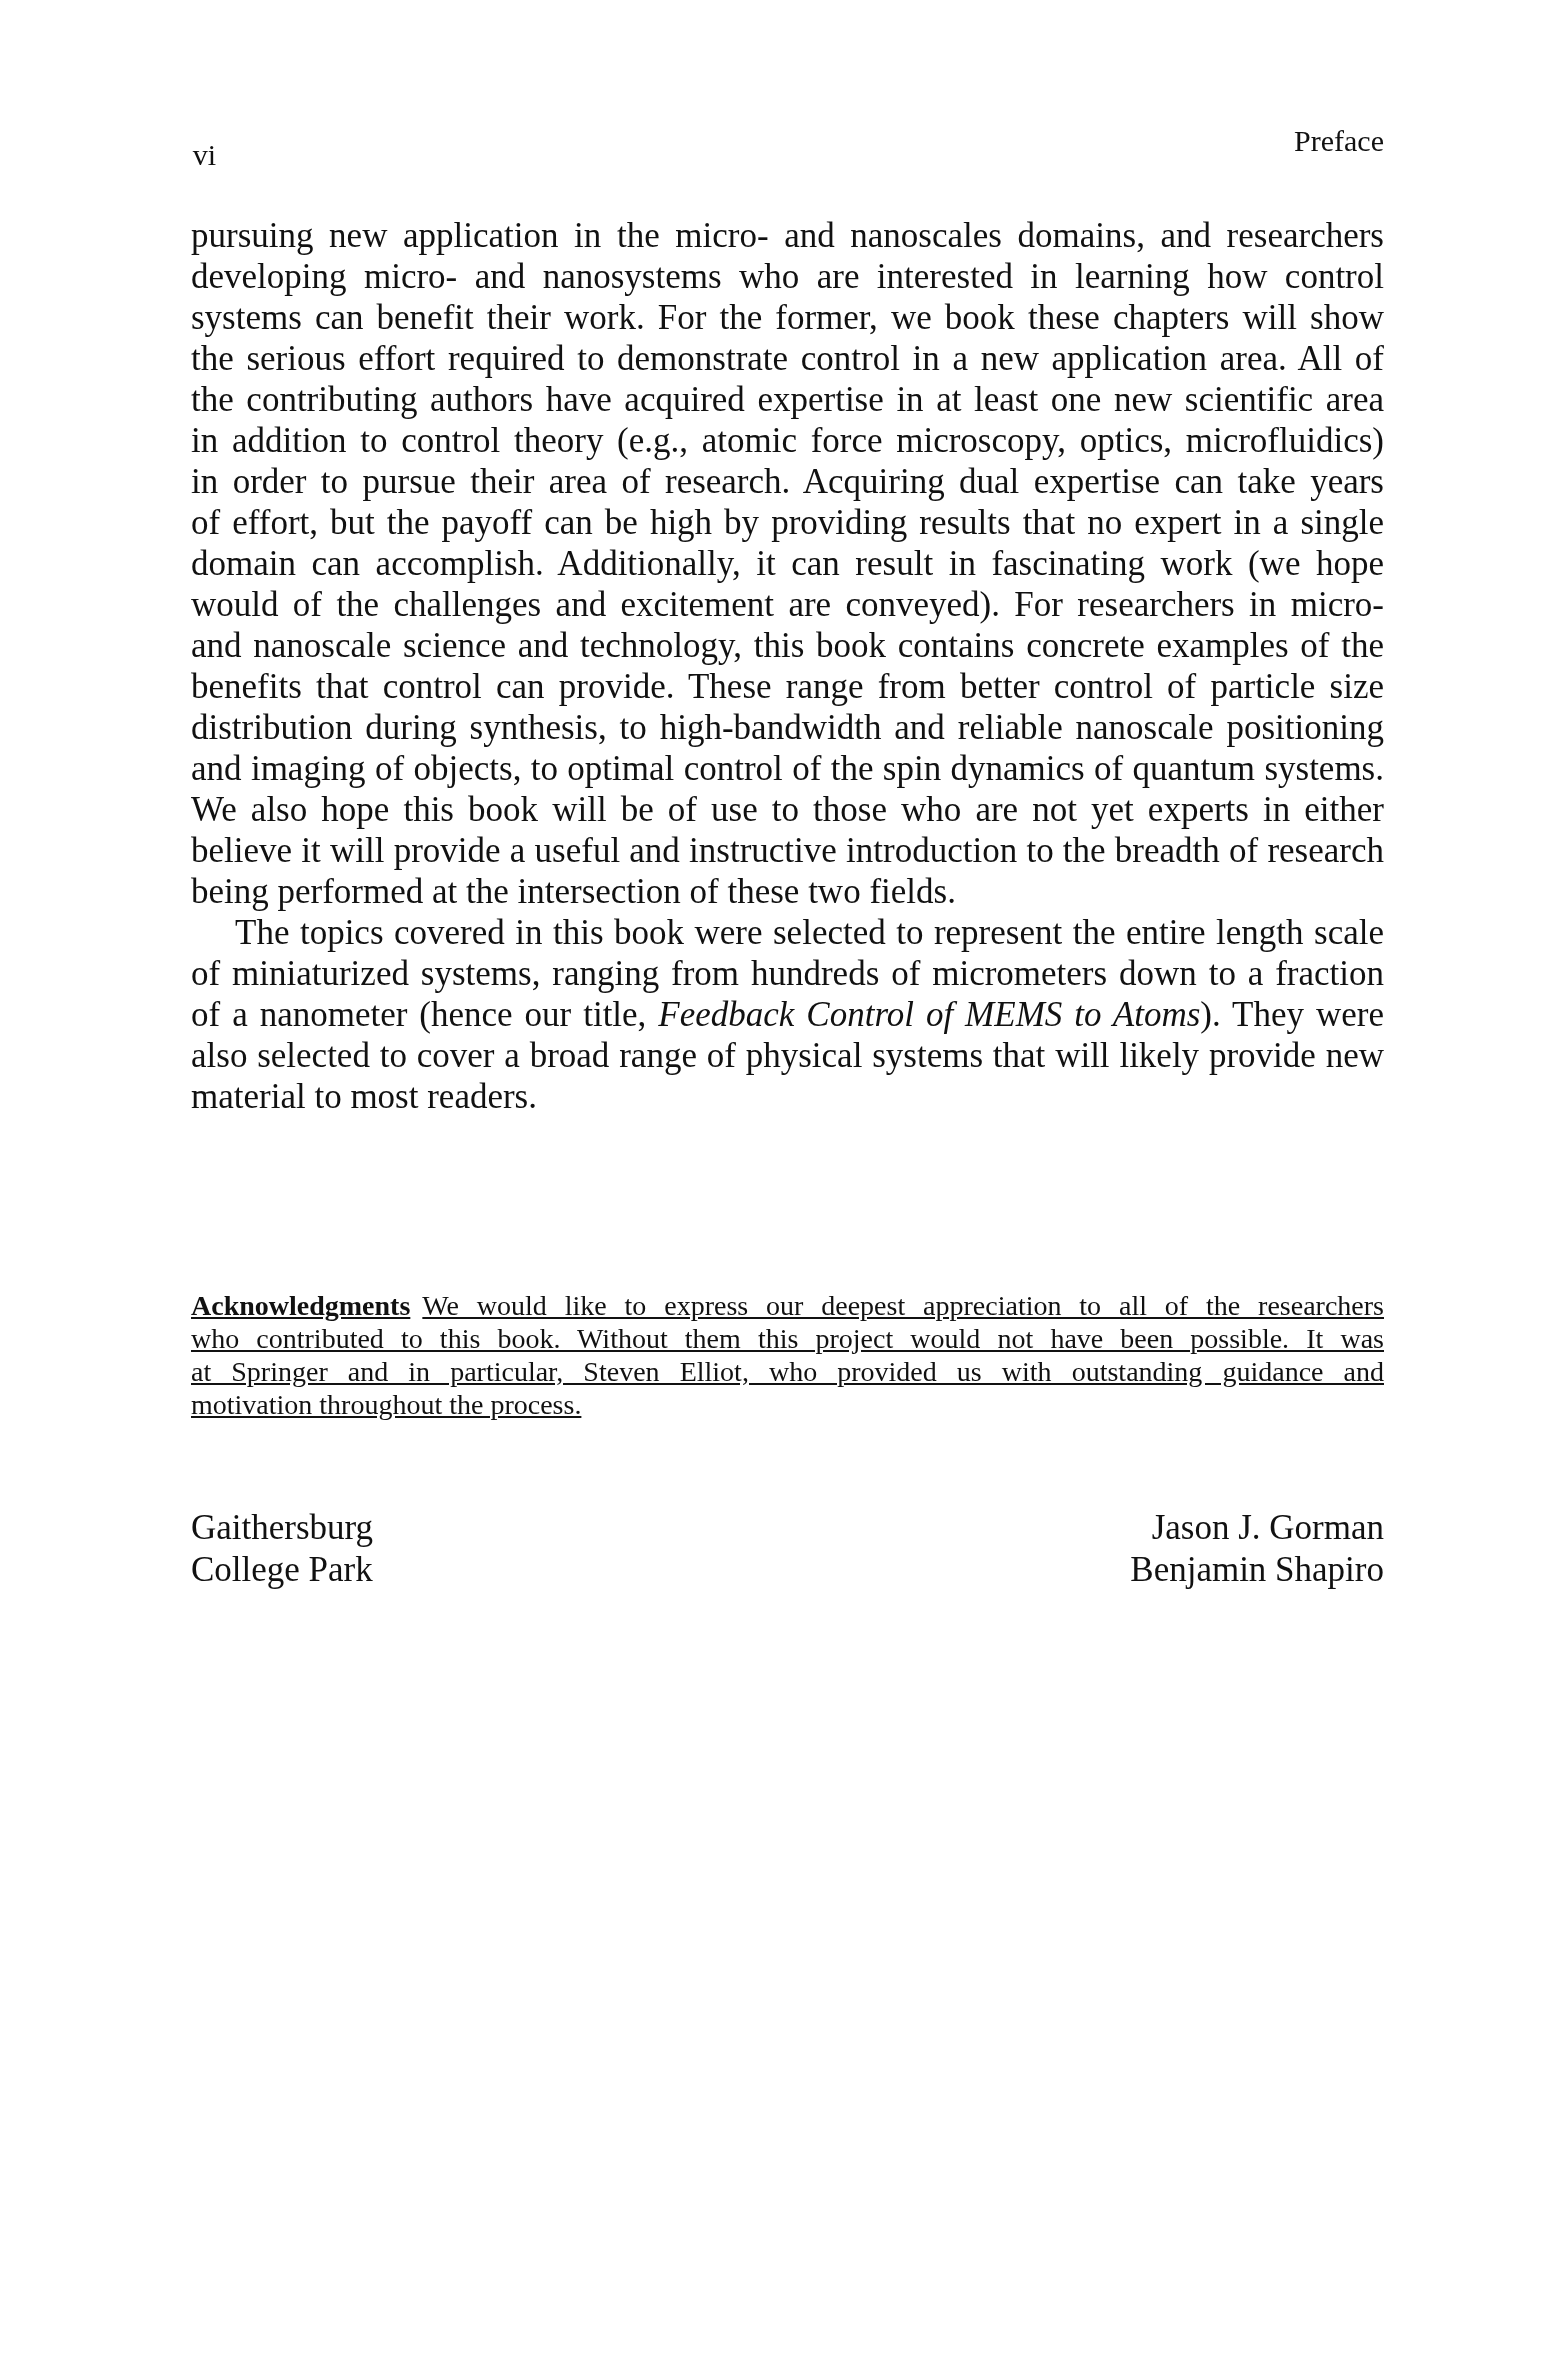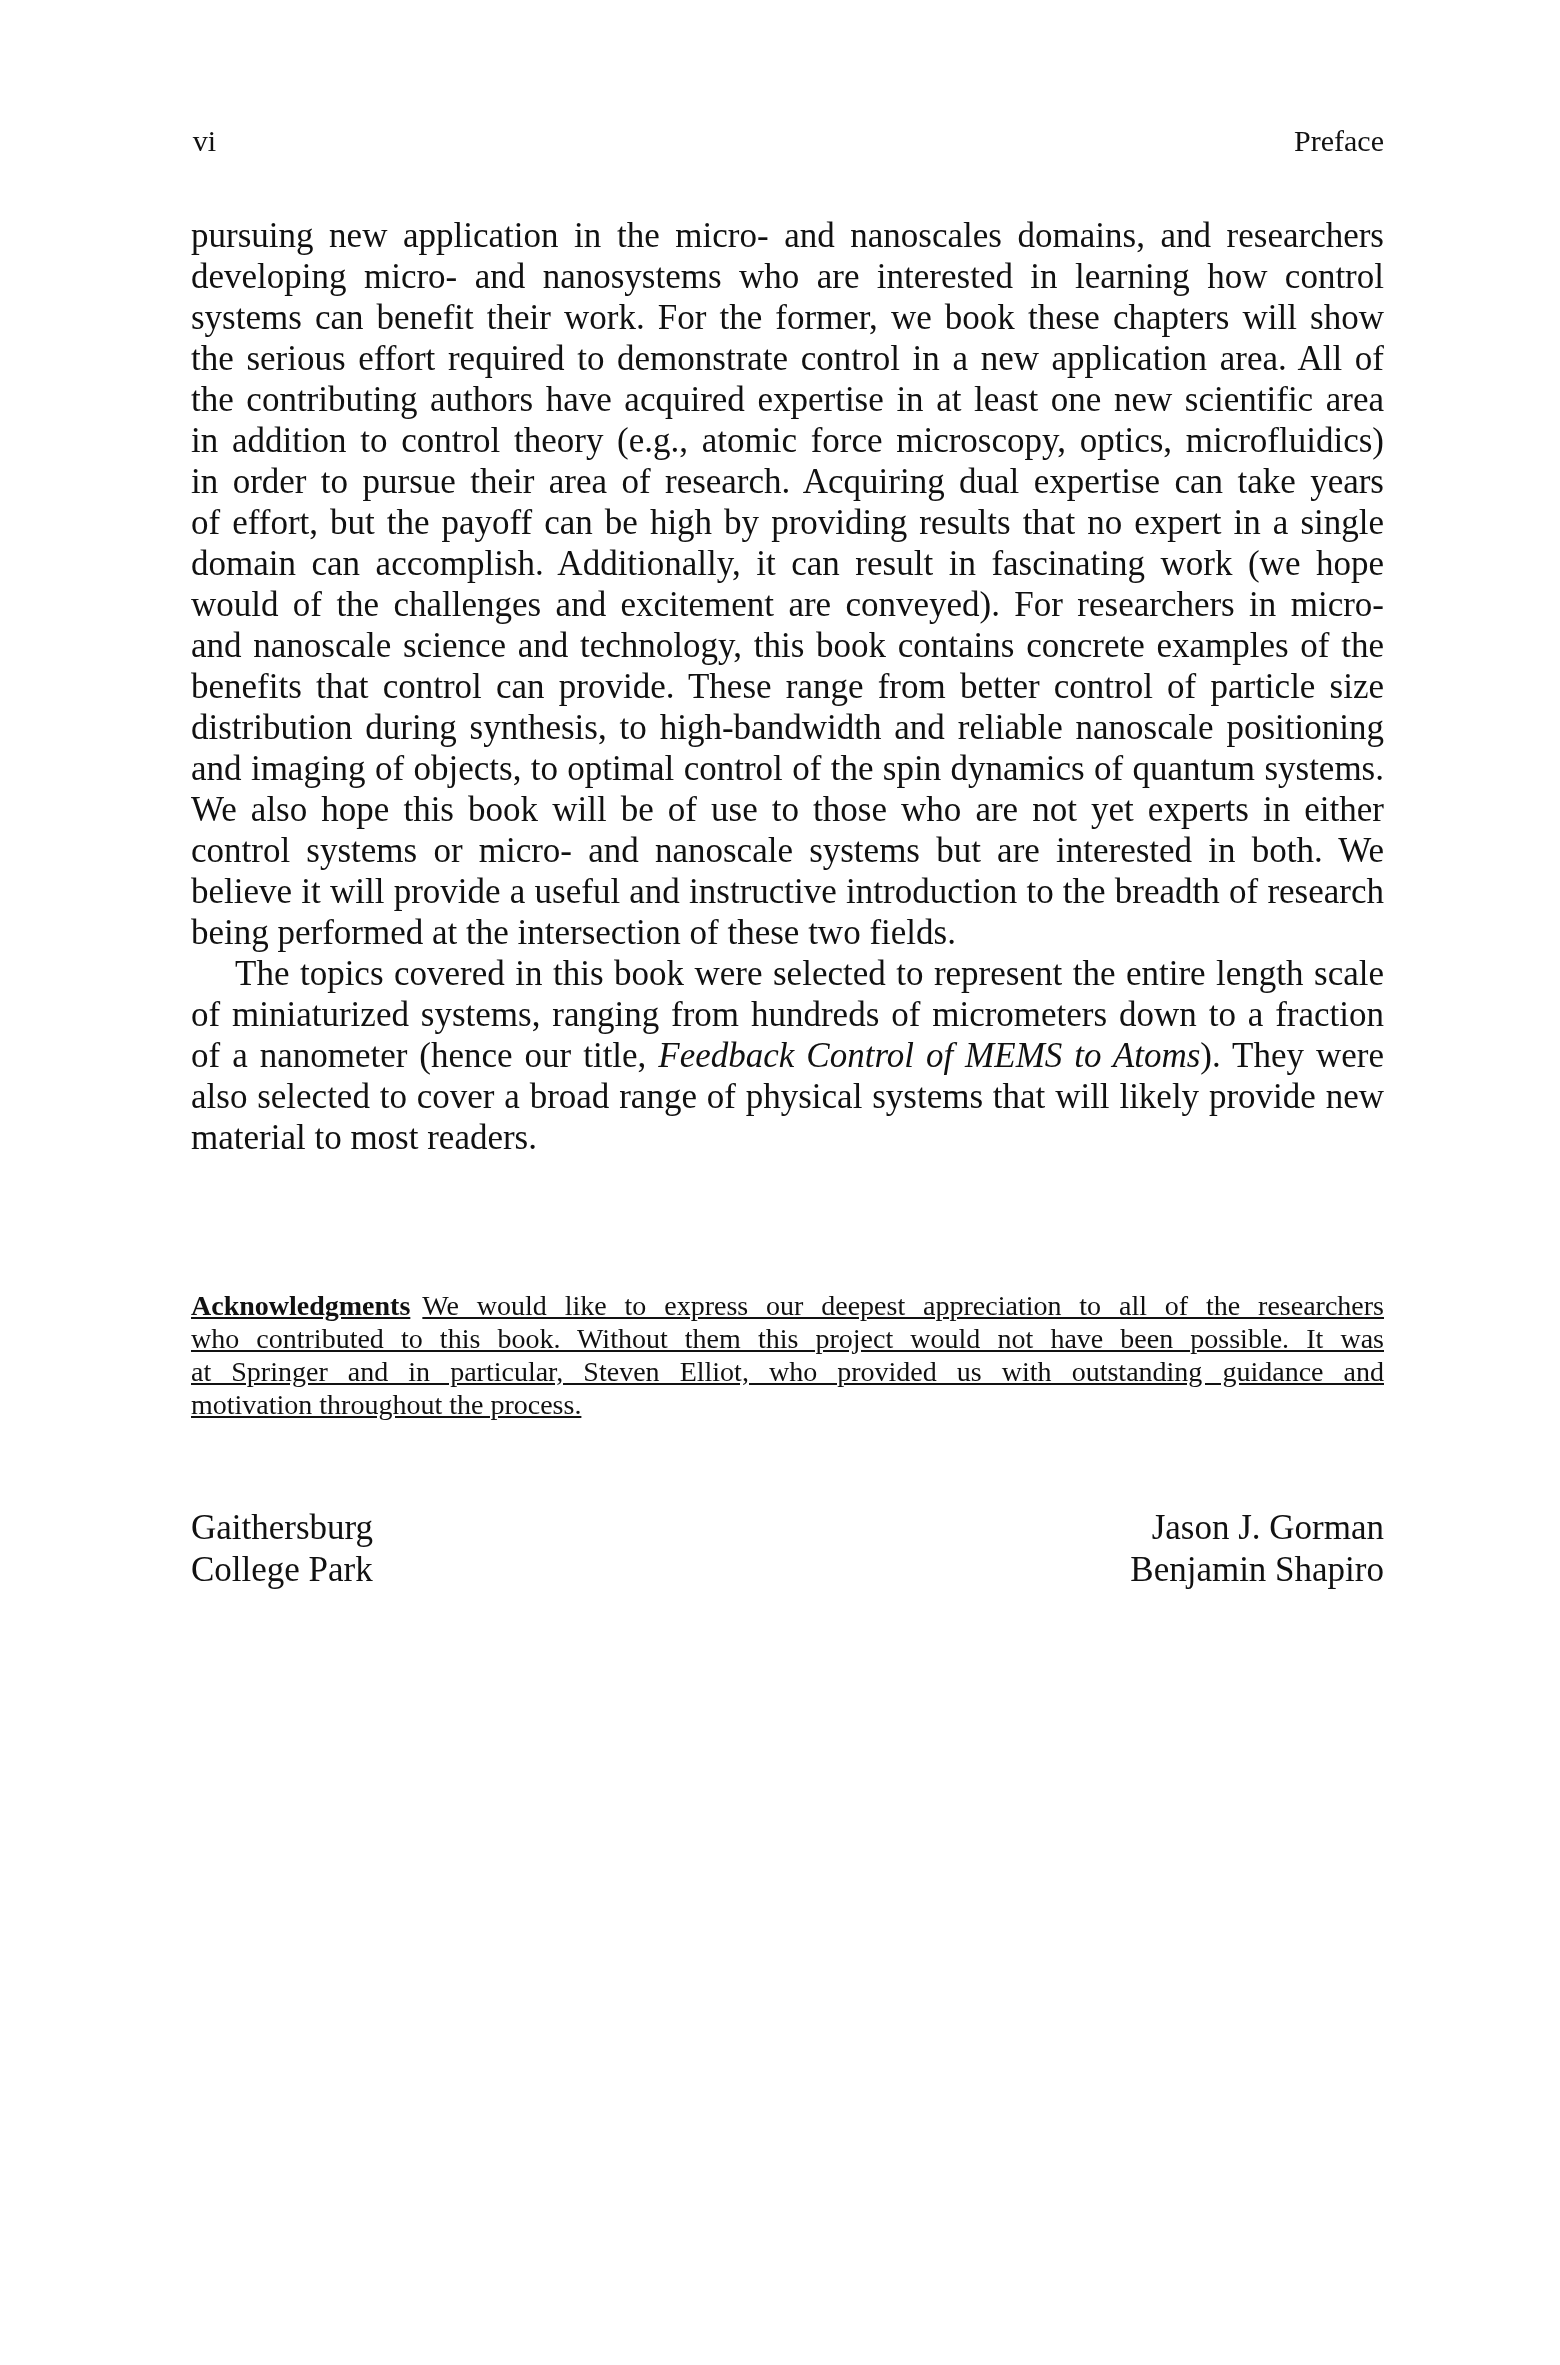--- a/index.html
+++ b/index.html
@@ -23,21 +23,21 @@
     }
     .running-head {
       position: absolute;
       top: 124px;
       left: 0;
       width: 1193px;
       height: 34px;
       font-size: 30px;
       line-height: 34px;
     }
-    .running-head .folio { position: absolute; left: 1.7px; top: 0; }
+    .running-head .folio { position: absolute; left: 1.7px; top: 14px; }
     .running-head .section { position: absolute; right: 0; top: 0; }
 
     .body-text {
       position: absolute;
       top: 215px;
       left: 0;
       width: 1193px;
       font-size: 35px;
       line-height: 41px;
     }
@@ -97,21 +97,20 @@
       <span class="line">in addition to control theory (e.g., atomic force microscopy, optics, microfluidics)</span>
       <span class="line">in order to pursue their area of research. Acquiring dual expertise can take years</span>
       <span class="line">of effort, but the payoff can be high by providing results that no expert in a single</span>
       <span class="line">domain can accomplish. Additionally, it can result in fascinating work (we hope</span>
       <span class="line">would of the challenges and excitement are conveyed). For researchers in micro-</span>
       <span class="line">and nanoscale science and technology, this book contains concrete examples of the</span>
       <span class="line">benefits that control can provide. These range from better control of particle size</span>
       <span class="line">distribution during synthesis, to high-bandwidth and reliable nanoscale positioning</span>
       <span class="line">and imaging of objects, to optimal control of the spin dynamics of quantum systems.</span>
       <span class="line">We also hope this book will be of use to those who are not yet experts in either</span>
-      <span class="line">control systems or micro- and nanoscale systems but are interested in both. We</span>
       <span class="line">believe it will provide a useful and instructive introduction to the breadth of research</span>
       <span class="line last">being performed at the intersection of these two fields.</span>
     </p>
 
     <p class="para para-2">
       <span class="line indent">The topics covered in this book were selected to represent the entire length scale</span>
       <span class="line">of miniaturized systems, ranging from hundreds of micrometers down to a fraction</span>
       <span class="line"><span>of a nanometer (hence our title, </span><em>Feedback Control of MEMS to Atoms</em><span>). They were</span></span>
       <span class="line">also selected to cover a broad range of physical systems that will likely provide new</span>
       <span class="line last">material to most readers.</span>

